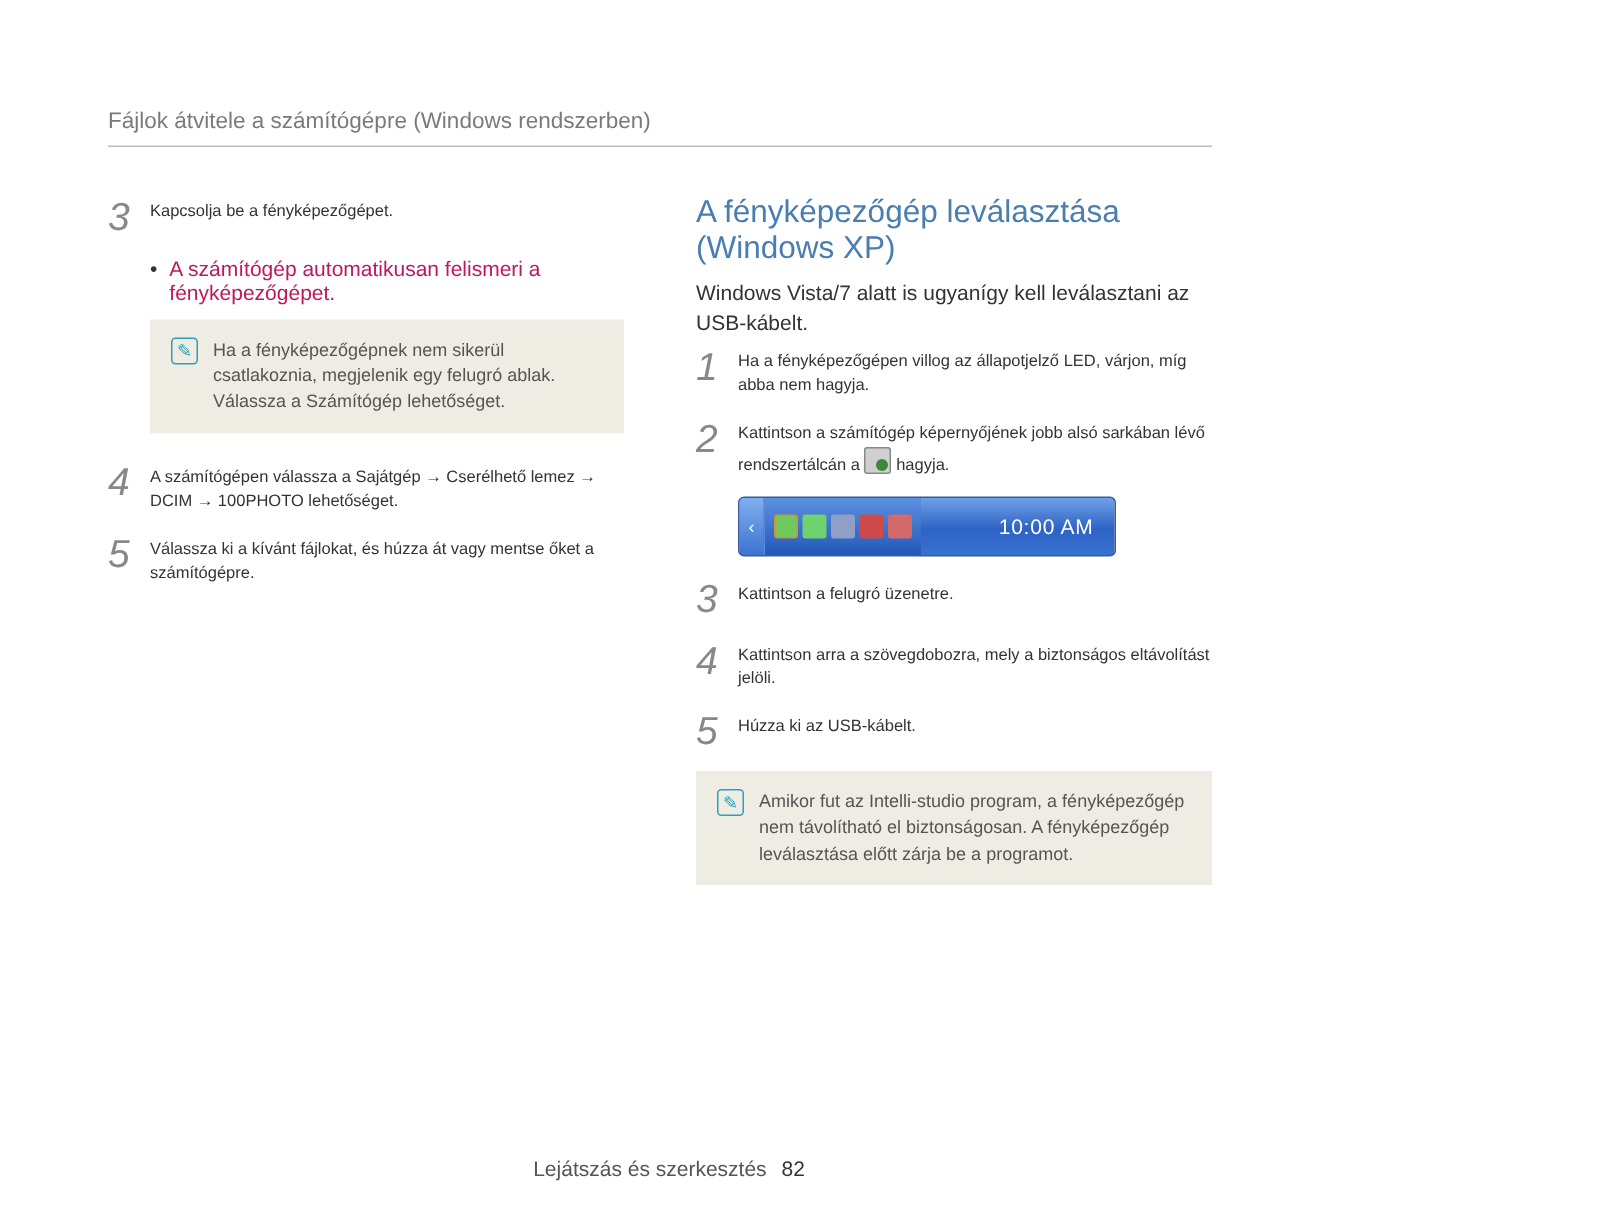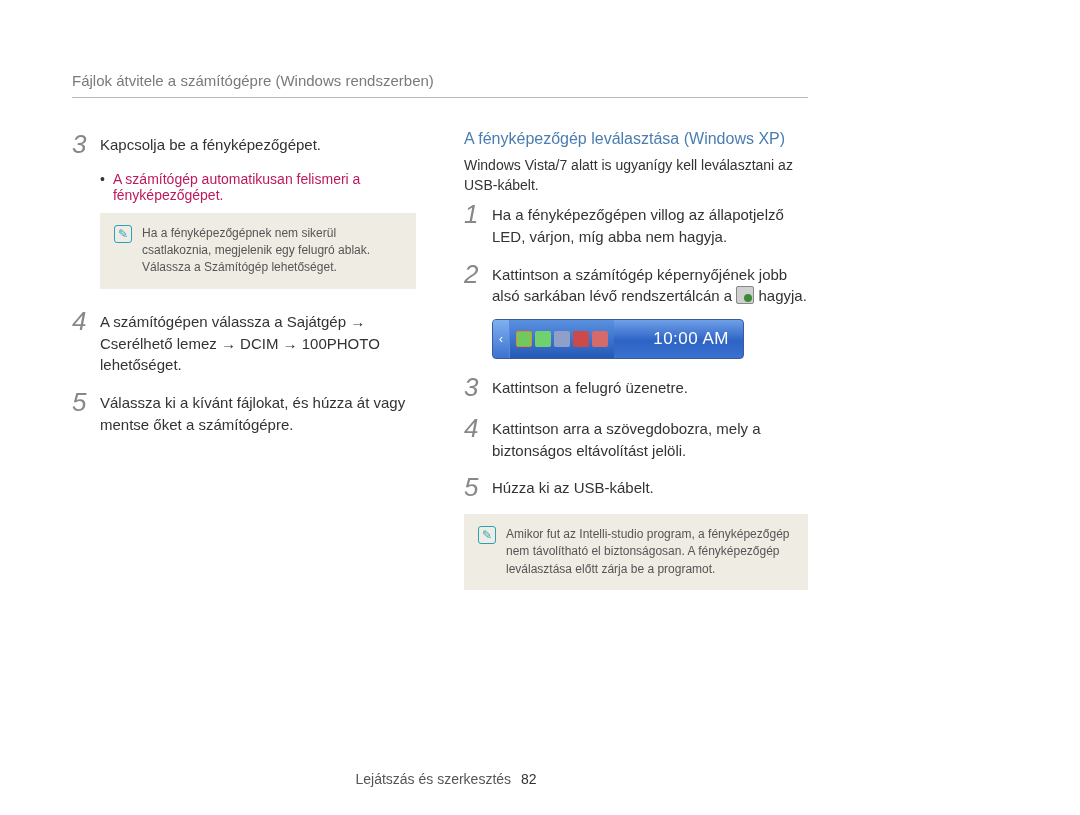--- a/index.html
+++ b/index.html
@@ -36,27 +36,27 @@
   .step-num {
     font-style: italic;
     font-size: 26px;
     font-weight: 400;
     color: #888;
     width: 28px;
     flex-shrink: 0;
     line-height: 1.1;
   }
   .step-body {
-    font-size: 15px;
+    font-size: 11px;
     line-height: 1.45;
     color: #333;
     padding-top: 4px;
   }
   .section-heading {
-    font-size: 16px;
+    font-size: 21px;
     color: #4a7db0;
     font-weight: 400;
     margin: 0 0 8px 0;
   }
   .section-sub {
     font-size: 14px;
     color: #333;
     margin-bottom: 5px;
     line-height: 1.4;
   }
@@ -151,21 +151,21 @@
     background: #71c85c;
     border: 1.5px solid #e38a2a;
     box-sizing: border-box;
   }
   .tray .net { background: #6fd26f; }
   .tray .net2 { background: #8fa0c8; }
   .tray .vol { background: #cc4a4a; }
   .tray .upd { background: #d46a6a; }
   .clock {
     color: #fff;
-    font-size: 17px;
+    font-size: 14px;
     padding: 0 14px 0 10px;
     display: flex; align-items:center;
     font-family: "Trebuchet MS", Arial, sans-serif;
     letter-spacing: 0.5px;
     margin-left: auto;
   }
   .footer {
     position: absolute;
     bottom: 28px;
     left: 12px; right: 0;

